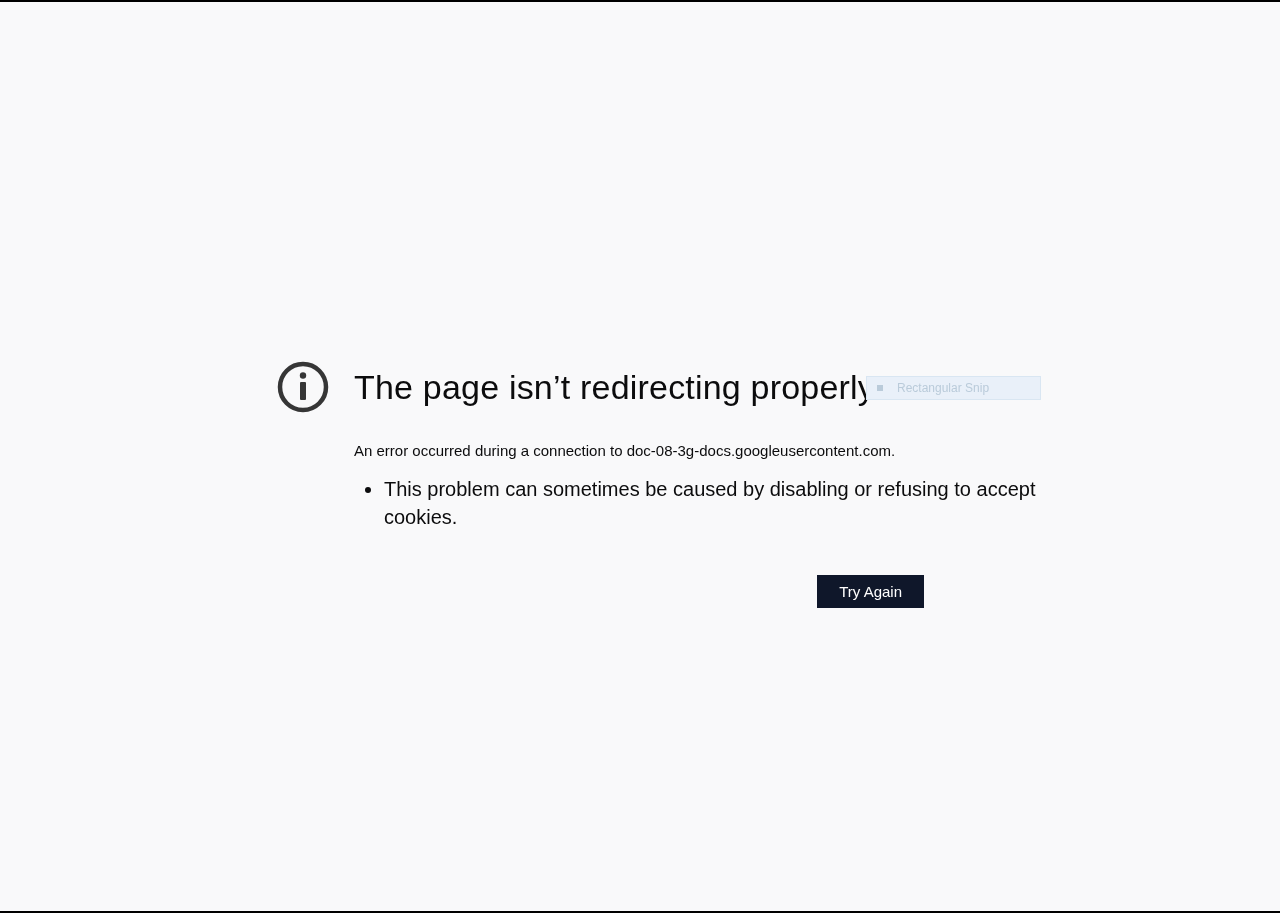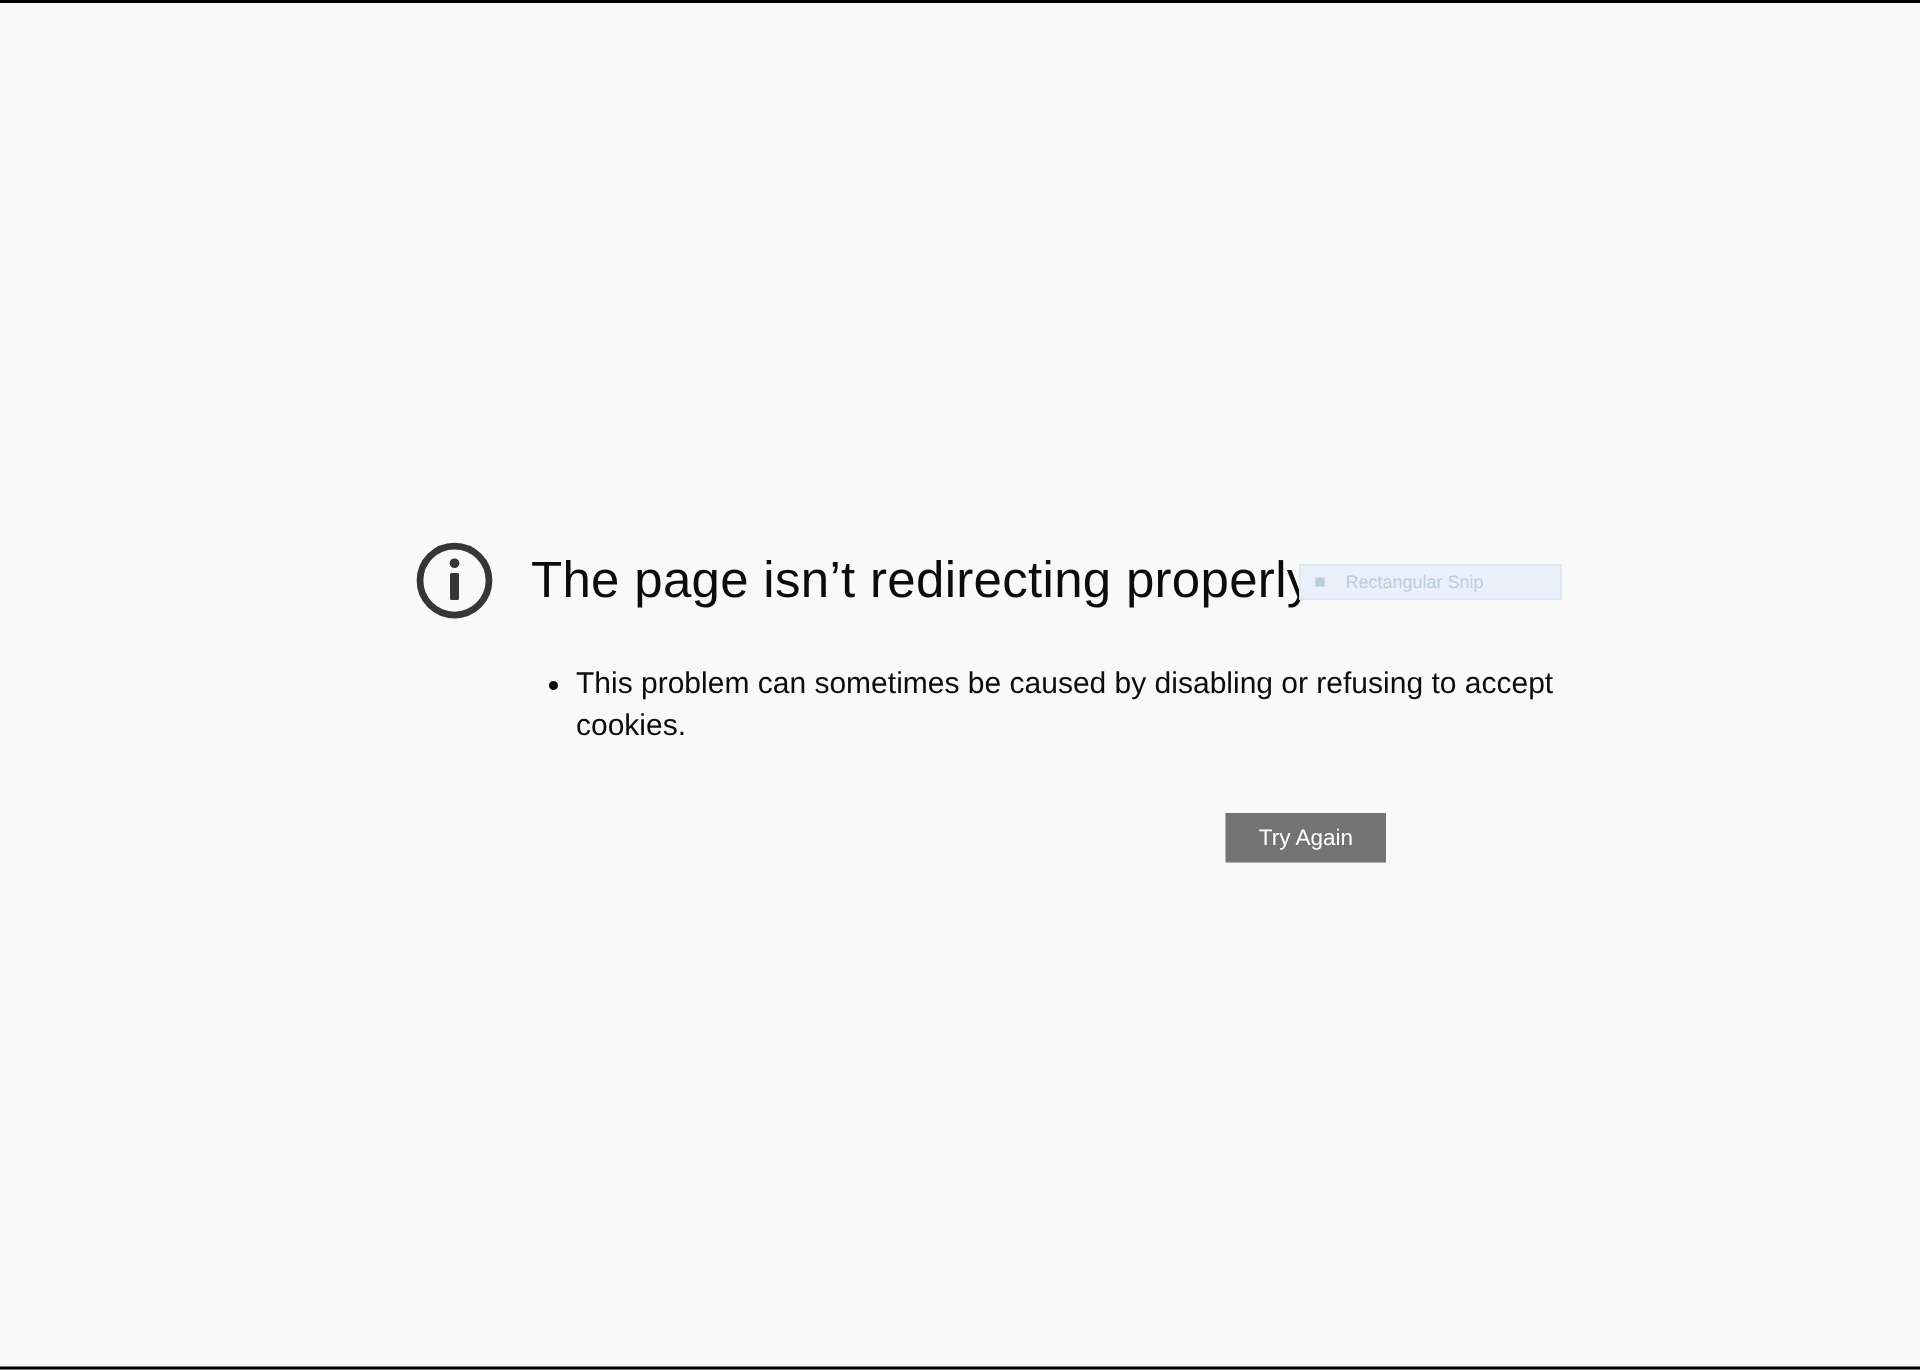--- a/index.html
+++ b/index.html
@@ -83,21 +83,21 @@
       line-height: 1.4;
     }
     .button-row {
       margin-top: 44px;
       margin-left: 78px;
       width: 570px;
       display: flex;
       justify-content: flex-end;
     }
     .try-again {
-      background: #737373;
+      background: #0f172a;
       color: #fff;
       border: none;
       font-size: 15px;
       font-family: inherit;
       padding: 8px 22px;
       cursor: pointer;
     }
   </style>
 </head>
 <body>
@@ -114,20 +114,21 @@
     </div>
     <div class="title">The page isn’t redirecting properly</div>
 
     <div class="snip-badge">
       <span class="snip-dot"></span>
       <span>Rectangular Snip</span>
     </div>
   </div>
 
   <div class="body-col">
+    <div class="subtext">An error occurred during a connection to doc-08-3g-docs.googleusercontent.com.</div>
     <ul class="causes">
       <li>This problem can sometimes be caused by disabling or refusing to accept cookies.</li>
     </ul>
   </div>
 
   <div class="button-row">
     <button class="try-again">Try Again</button>
   </div>
 
 </div>

